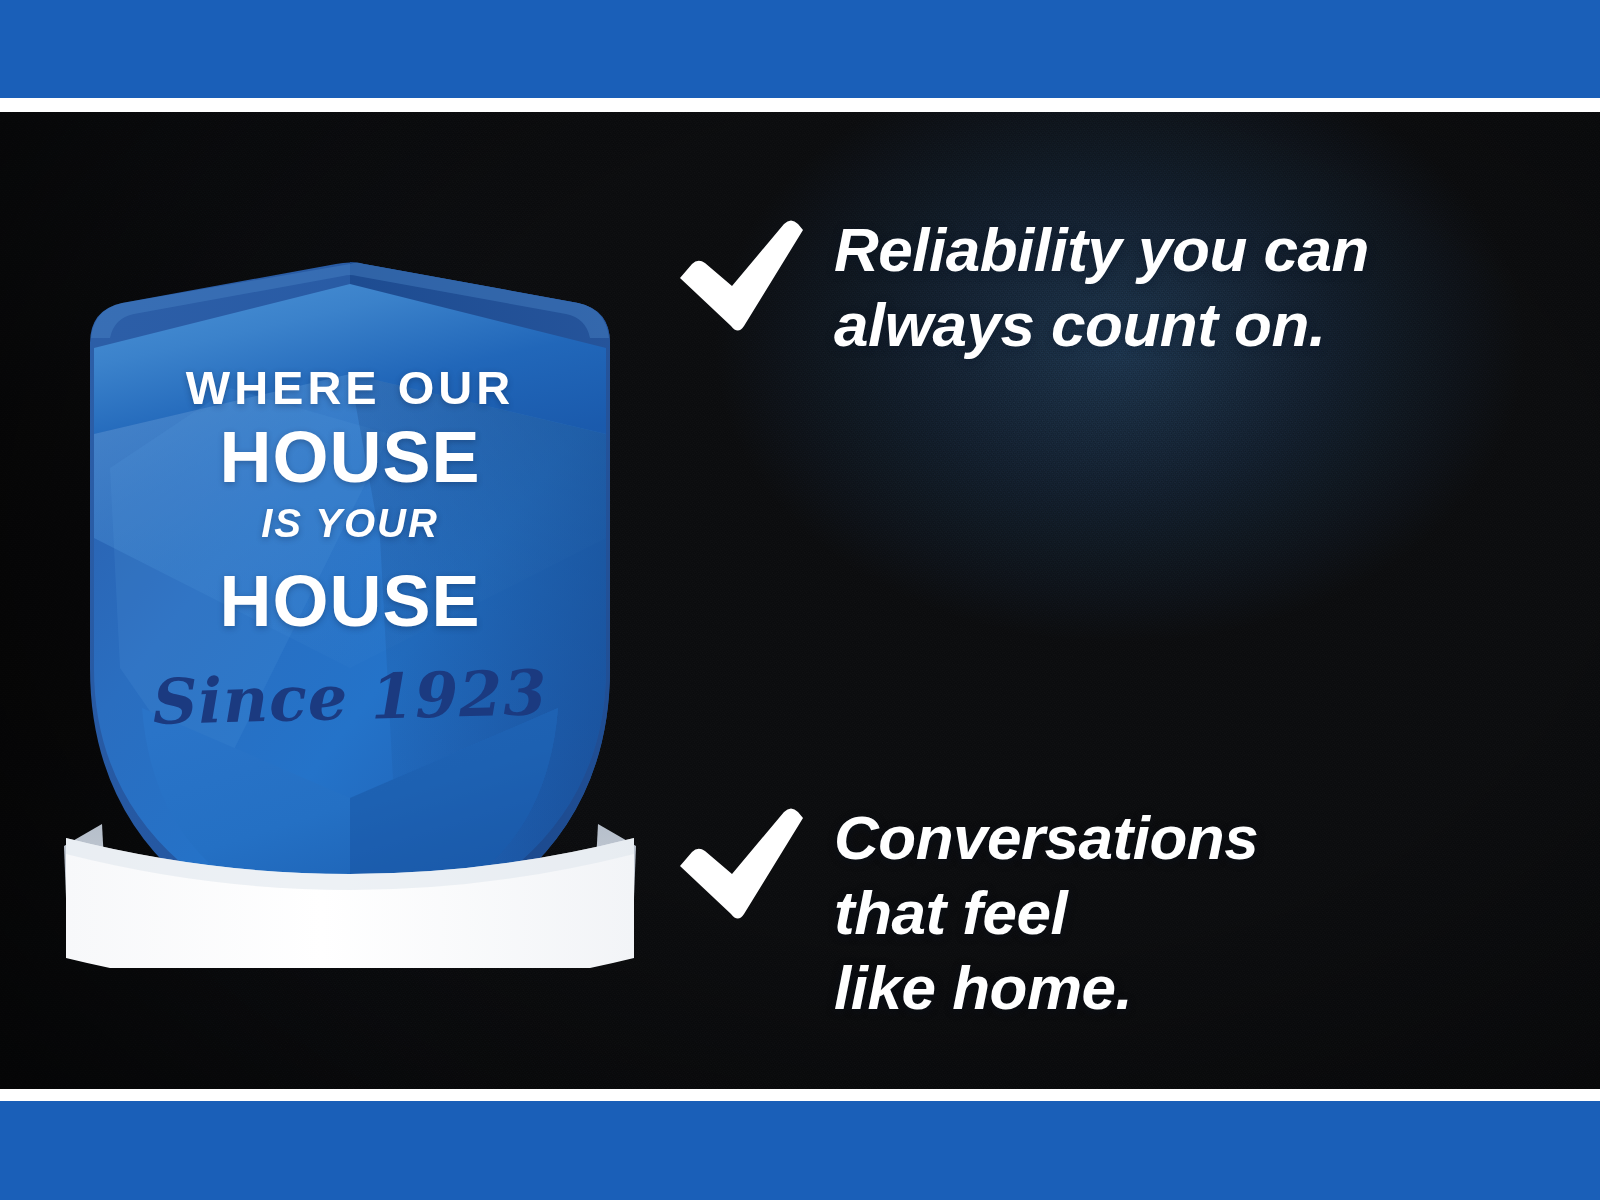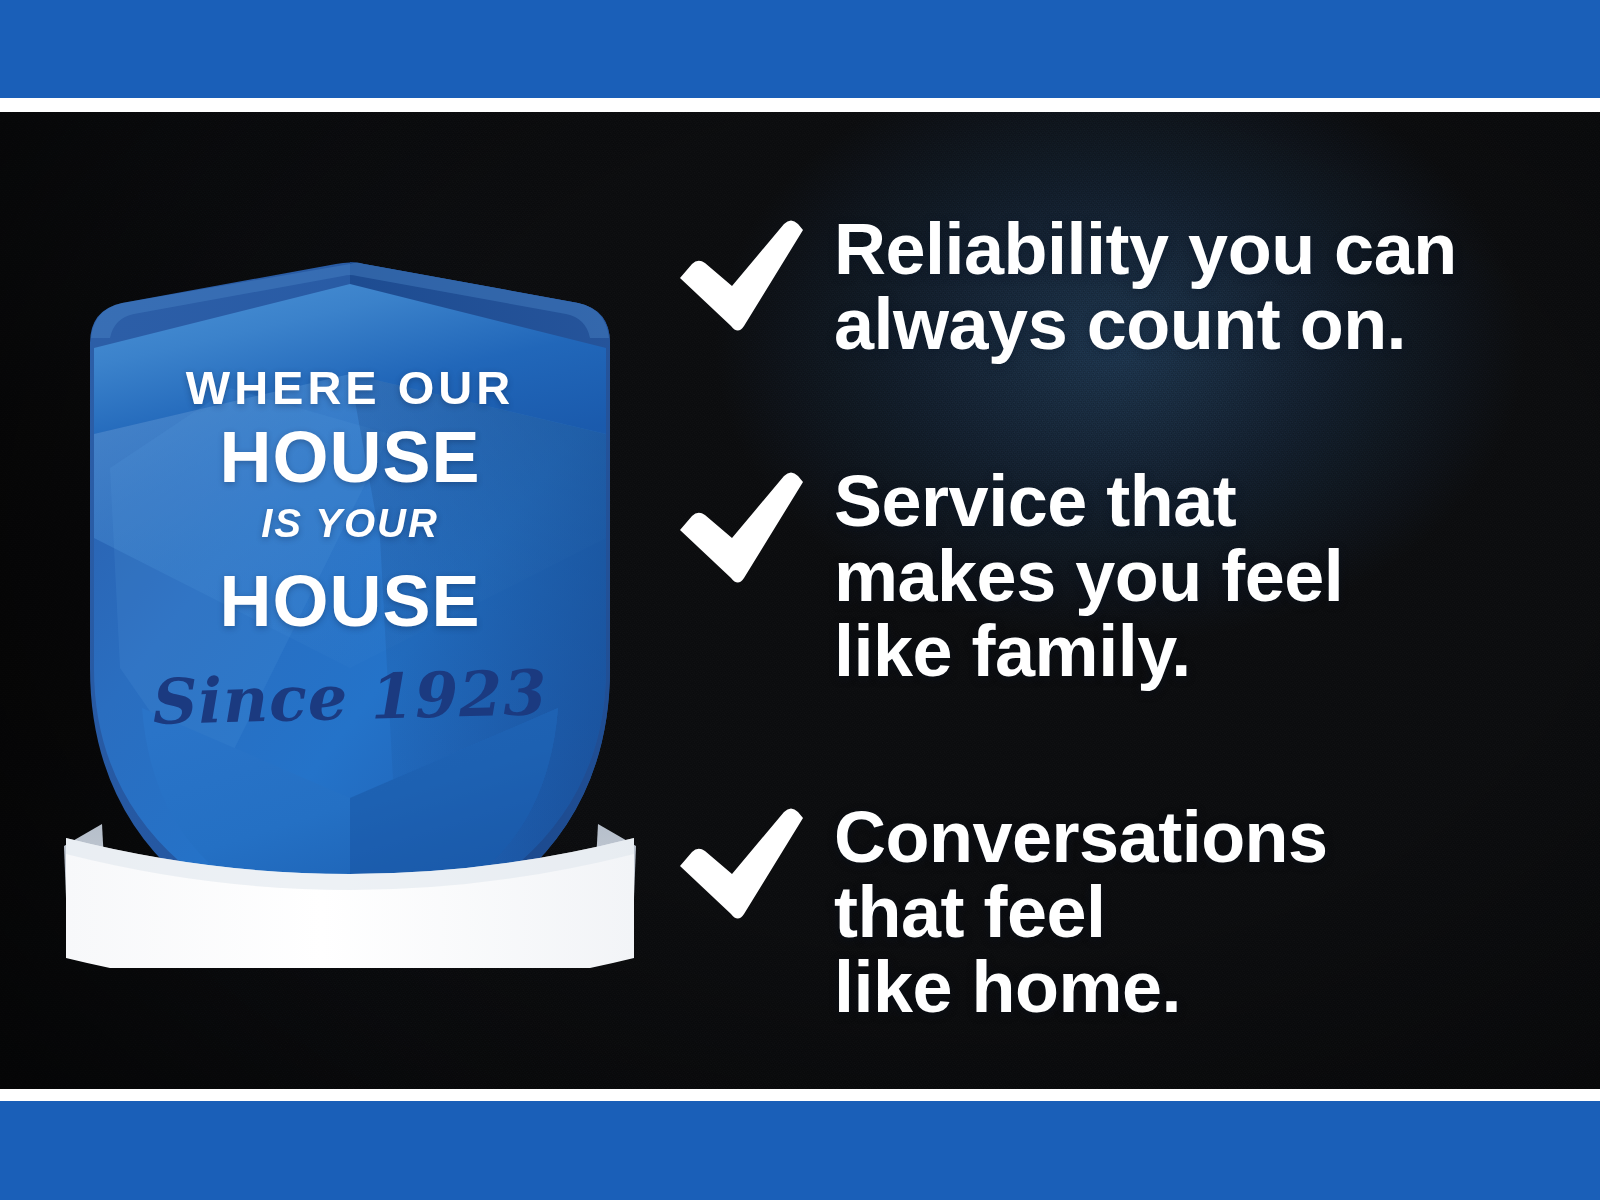--- a/index.html
+++ b/index.html
@@ -117,26 +117,27 @@
   .b1{ top:100px; }
   .b2{ top:352px; }
   .b3{ top:688px; }
 
   .check{ width:132px; flex:0 0 132px; padding-top:4px; }
   .check svg{ display:block; }
 
   .btext{
     color:#ffffff;
     font-weight:700;
-    font-size:72px;
+    font-size:62px;
     line-height:75px;
     letter-spacing:-.5px;
     white-space:pre-line;
     margin-left:30px;
     text-shadow:0 2px 10px rgba(4,16,38,.35);
+    font-style:italic;
   }
 </style>
 </head>
 <body>
 
 <div class="stage">
 
   <div class="bar-top"></div>
   <div class="gap-top"></div>
   <div class="bar-bottom"></div>
@@ -247,31 +248,20 @@
       <div class="check">
         <svg width="132" height="120" viewBox="0 0 132 120">
           <path d="M8 62 L20 48 Q26 42 33 47 L60 70 L112 8 Q119 1 126 8 L131 14
                    L72 110 Q66 119 59 110 Z" fill="#ffffff"></path>
         </svg>
       </div>
       <div class="btext">Reliability you can
 always count on.</div>
     </div>
 
-    <div class="bullet b2">
-      <div class="check">
-        <svg width="132" height="120" viewBox="0 0 132 120">
-          <path d="M8 62 L20 48 Q26 42 33 47 L60 70 L112 8 Q119 1 126 8 L131 14
-                   L72 110 Q66 119 59 110 Z" fill="#ffffff"></path>
-        </svg>
-      </div>
-      <div class="btext">Service that
-makes you feel
-like family.</div>
-    </div>
 
     <div class="bullet b3">
       <div class="check">
         <svg width="132" height="120" viewBox="0 0 132 120">
           <path d="M8 62 L20 48 Q26 42 33 47 L60 70 L112 8 Q119 1 126 8 L131 14
                    L72 110 Q66 119 59 110 Z" fill="#ffffff"></path>
         </svg>
       </div>
       <div class="btext">Conversations
 that feel

